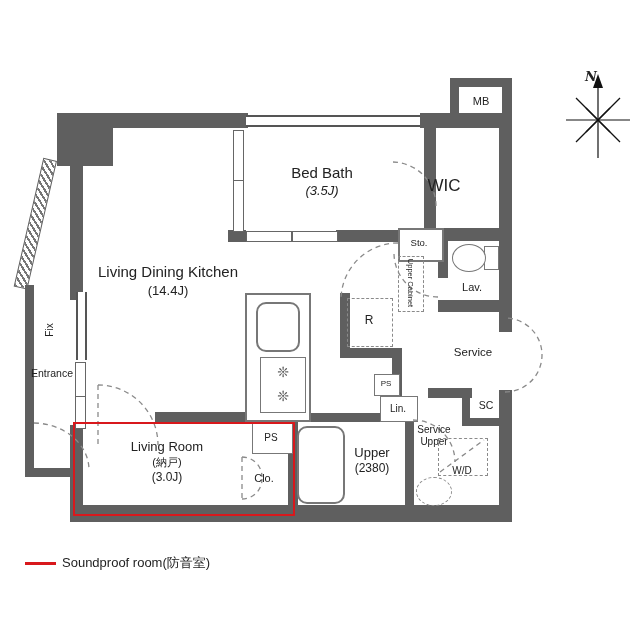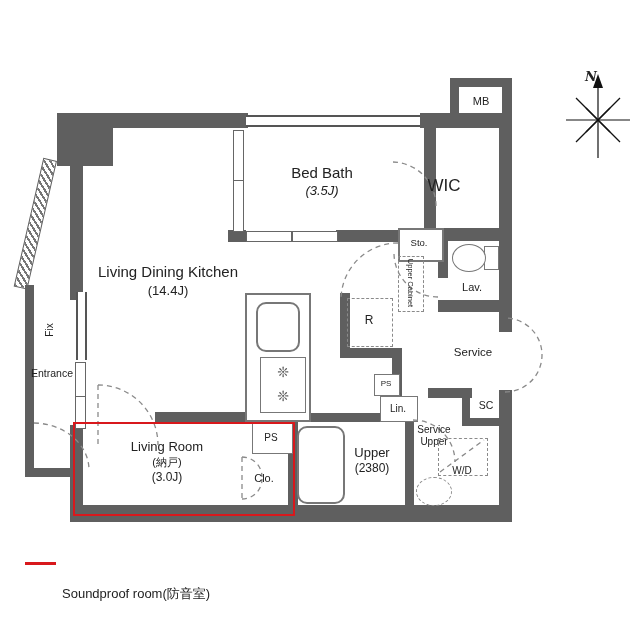--- a/index.html
+++ b/index.html
@@ -91,21 +91,21 @@
   <div class="thinbox" style="left:374px;top:374px;width:24px;height:20px;"></div>
   <div class="thinbox" style="left:380px;top:396px;width:36px;height:24px;"></div>
   <div class="thinbox" style="left:252px;top:423px;width:39px;height:29px;"></div>
 
   <div class="box" style="left:297px;top:426px;width:44px;height:74px;border-radius:10px;"></div>
   <div class="dashed" style="left:438px;top:438px;width:48px;height:36px;"></div>
   <div class="dashed" style="left:416px;top:477px;width:34px;height:27px;border-radius:50%;"></div>
 
   <div id="service-outline" style="left:73px;top:422px;width:218px;height:90px;"></div>
   <div id="legend-line" style="left:25px;top:562px;width:31px;height:3px;"></div>
-  <div class="lbl" style="left:62px;top:563px;transform:translate(0,-50%);font-size:13px;margin-top:31px;">Soundproof room(防音室)</div>
+  <div class="lbl" style="left:62px;top:563px;transform:translate(0,-50%);font-size:13px;">Soundproof room(防音室)</div>
 
   <div class="lbl" style="left:481px;top:101px;font-size:11px;">MB</div>
   <div class="lbl" style="left:322px;top:173px;font-size:15px;">Bed Bath</div>
   <div class="lbl" style="left:322px;top:191px;font-size:13px;font-style:italic;">(3.5J)</div>
   <div class="lbl" style="left:444px;top:186px;font-size:17px;">WIC</div>
   <div class="lbl" style="left:168px;top:272px;font-size:15px;">Living Dining Kitchen</div>
   <div class="lbl" style="left:168px;top:291px;font-size:13px;">(14.4J)</div>
   <div class="lbl" style="left:52px;top:374px;font-size:10.5px;">Entrance</div>
   <div class="lbl vertA" style="left:49px;top:330px;font-size:10px;">Fix</div>
   <div class="lbl" style="left:419px;top:243px;font-size:9.5px;">Sto.</div>

